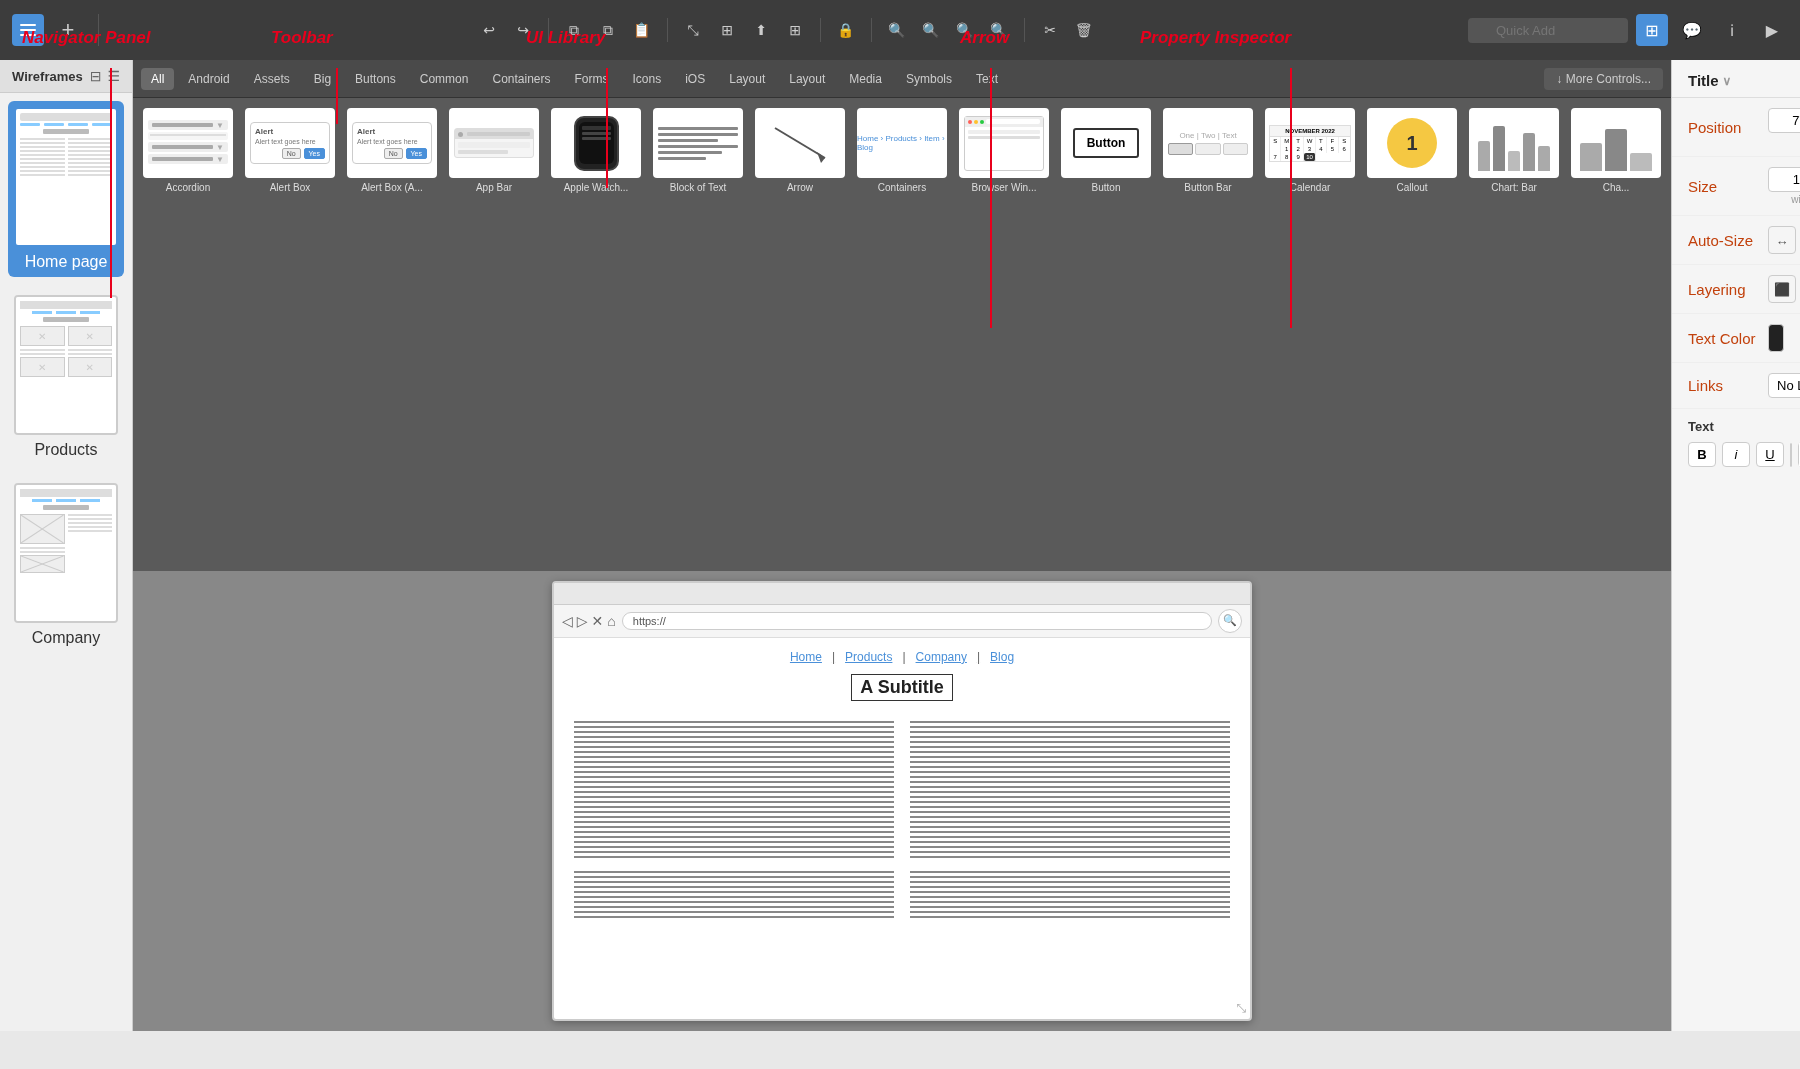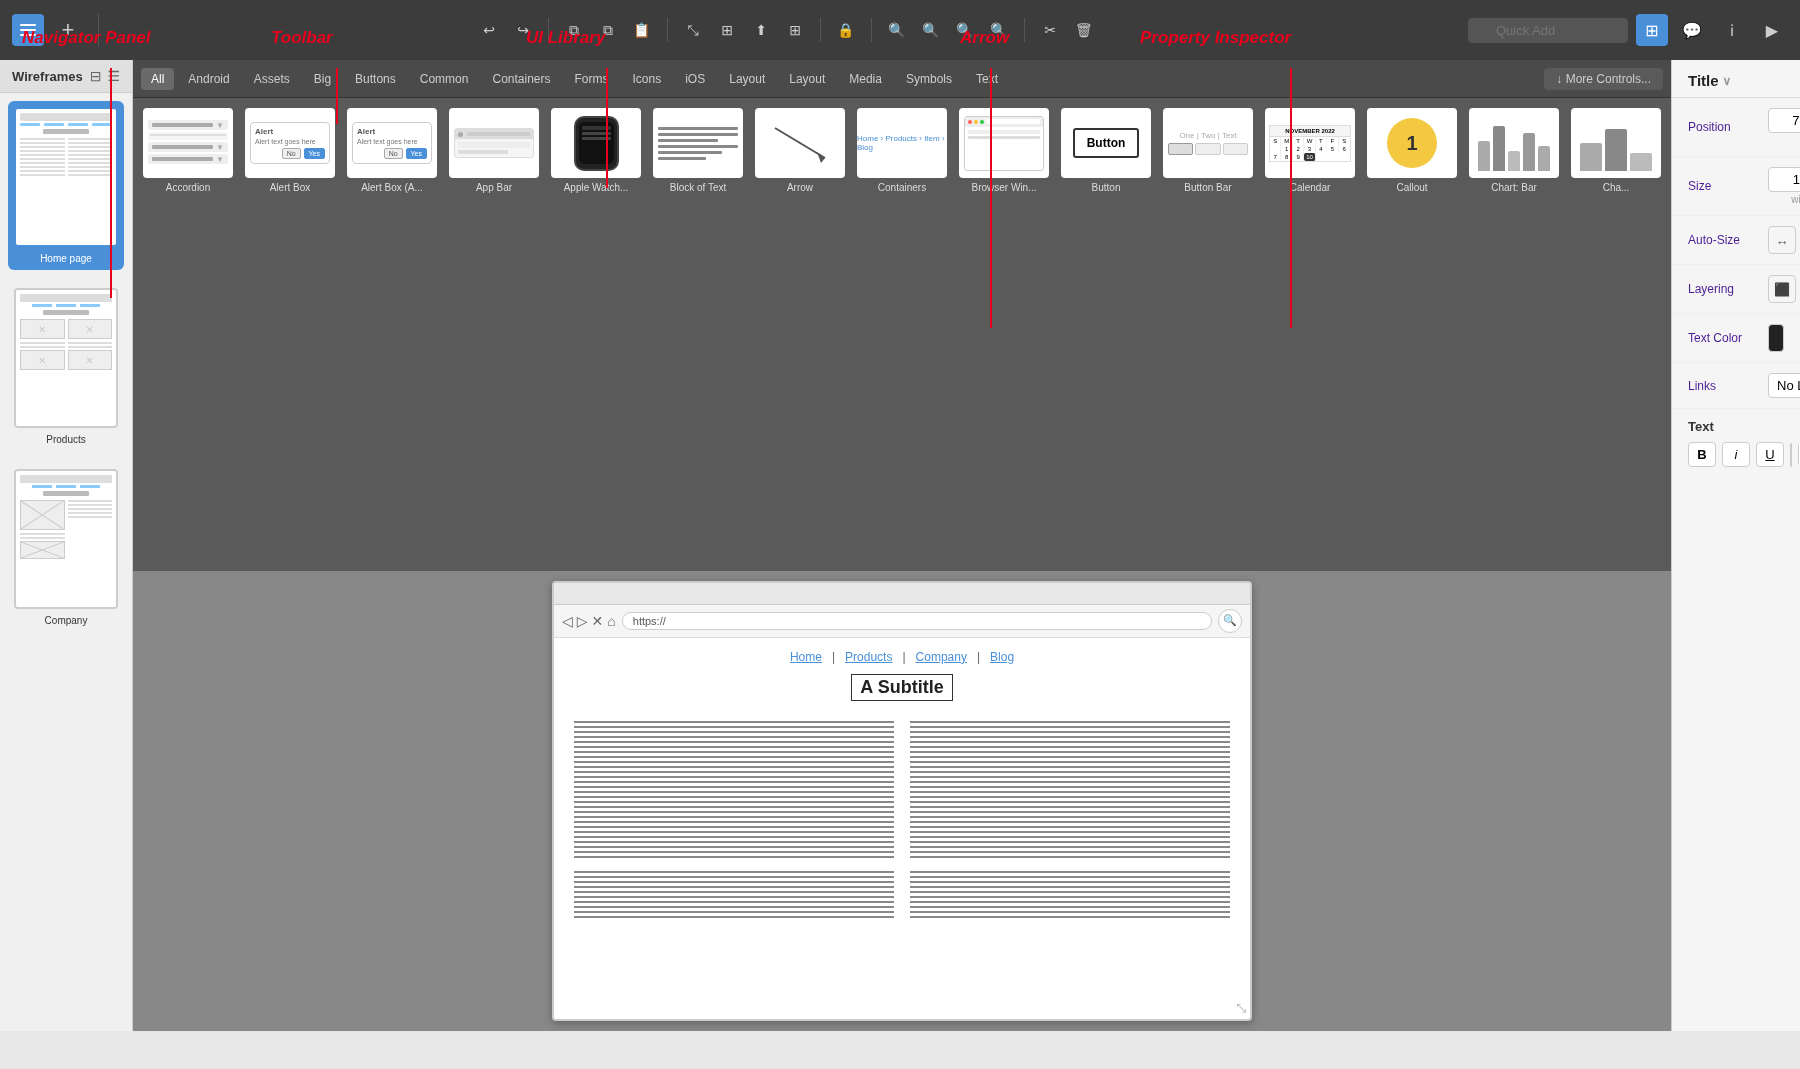--- a/index.html
+++ b/index.html
@@ -38,21 +38,21 @@
     .navigator-panel { width: 215px; background: #f0f0f0; border-right: 1px solid #ccc; display: flex; flex-direction: column; }
     .navigator-header { background: #e0e0e0; padding: 8px 12px; font-size: 13px; font-weight: 600; color: #333; display: flex; align-items: center; justify-content: space-between; border-bottom: 1px solid #ccc; }
     .nav-icons { display: flex; gap: 6px; }
     .nav-icon-btn { background: none; border: none; cursor: pointer; font-size: 14px; color: #666; }
 
     .page-list { flex: 1; overflow-y: auto; padding: 8px; }
     .page-item { margin-bottom: 12px; cursor: pointer; border-radius: 6px; padding: 6px; }
     .page-item.active { background: #4a90d9; }
     .page-thumbnail { background: white; border: 2px solid #ccc; border-radius: 4px; width: 100%; height: 140px; overflow: hidden; position: relative; margin-bottom: 6px; }
     .page-item.active .page-thumbnail { border-color: #4a90d9; }
-    .page-label { text-align: center; font-size: 10px; color: #333; }
+    .page-label { text-align: center; font-size: 16px; color: #333; }
     .page-item.active .page-label { color: white; }
 
     
     .thumb-inner { width: 100%; height: 100%; background: white; padding: 4px; }
     .thumb-header { background: #eee; height: 10px; margin-bottom: 3px; border-radius: 2px; }
     .thumb-nav { display: flex; gap: 3px; margin-bottom: 4px; }
     .thumb-nav span { background: #88ccff; height: 4px; flex: 1; border-radius: 1px; }
     .component-item { display: flex; flex-direction: column; align-items: center; min-width: 100px; cursor: pointer; padding: 4px 6px; }
     .component-preview { width: 90px; height: 70px; display: flex; align-items: center; justify-content: center; background: white; border-radius: 4px; margin-bottom: 4px; overflow: hidden; }
     .component-label { font-size: 10px; color: #ddd; text-align: center; white-space: nowrap; }
@@ -61,21 +61,21 @@
     .canvas-area {
       flex: 1; background: #888; display: flex; align-items: center; justify-content: center; position: relative; overflow: hidden;
     }
 
     
     .property-inspector {
       width: 310px; background: #f5f5f5; border-left: 1px solid #ccc; display: flex; flex-direction: column; overflow-y: auto;
     }
     .pi-section-header { padding: 12px 16px 8px; font-size: 15px; font-weight: 600; color: #222; display: flex; align-items: center; gap: 4px; border-bottom: 1px solid #ddd; }
     .pi-row { display: flex; align-items: center; padding: 10px 16px; border-bottom: 1px solid #eee; }
-    .pi-label { font-size: 12px; color: #4c1d95; min-width: 80px; }
+    .pi-label { font-size: 15px; color: #c2410c; min-width: 80px; }
     .pi-inputs { display: flex; align-items: center; gap: 8px; flex: 1; }
     .pi-input-wrap { display: flex; flex-direction: column; align-items: center; }
     .pi-input { border: 1px solid #ccc; border-radius: 4px; padding: 4px 6px; font-size: 13px; width: 70px; background: white; text-align: center; }
     .pi-sub-label { font-size: 10px; color: #999; margin-top: 2px; }
     .pi-icon-row { display: flex; gap: 6px; align-items: center; }
     .pi-icon-btn { background: none; border: 1px solid #ccc; border-radius: 4px; width: 28px; height: 28px; display: flex; align-items: center; justify-content: center; cursor: pointer; font-size: 13px; color: #555; }
     .pi-color-swatch { width: 28px; height: 28px; background: #222; border: 1px solid #ccc; border-radius: 4px; cursor: pointer; }
     .pi-select { border: 1px solid #ccc; border-radius: 4px; padding: 4px 8px; font-size: 13px; background: white; cursor: pointer; flex: 1; appearance: none; }
     .pi-select-wrap { display: flex; align-items: center; flex: 1; position: relative; }
 

